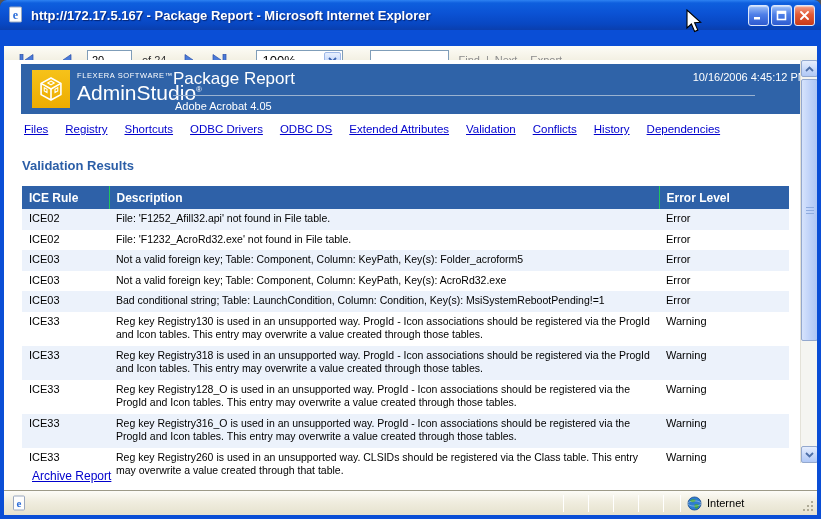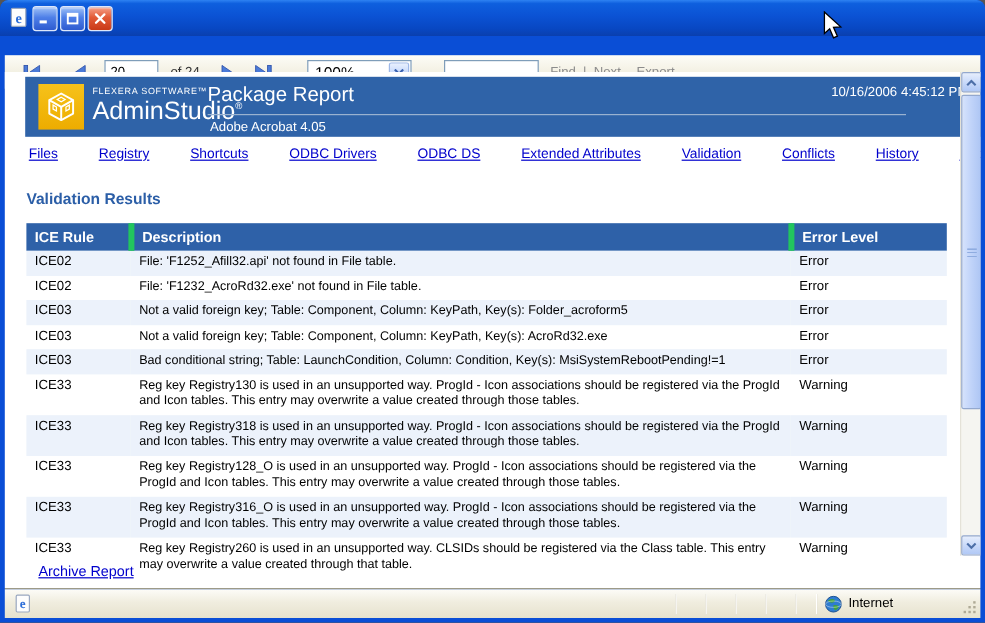--- a/index.html
+++ b/index.html
@@ -49,28 +49,28 @@
     display:flex;align-items:center;justify-content:center;}
   .brand{position:absolute;left:56px;top:8px;line-height:1;}
   .brand-small{font-size:7.5px;letter-spacing:.6px;color:#fff;}
   .brand-large{font-size:21px;color:#fff;margin-top:2px;font-weight:400;}
   .brand-large sup{font-size:8px;}
   .rpt-title{position:absolute;left:152px;top:5px;font-size:17px;font-weight:normal;color:#fff;}
   .rpt-rule{position:absolute;left:152px;top:31px;width:582px;border-top:1px solid #9AB2D0;}
   .rpt-sub{position:absolute;left:154px;top:36px;font-size:11px;color:#fff;}
   .rpt-time{position:absolute;right:11px;top:7px;font-size:11px;color:#fff;}
   .nav-row{position:absolute;top:63px;left:20px;right:30px;display:flex;flex-wrap:nowrap;
-    gap:34px;font-size:11.5px;white-space:nowrap;}
+    gap:17px;font-size:11.5px;white-space:nowrap;}
   .nav-link{color:#0000CC;text-decoration:underline;cursor:pointer;}
   .section-title{position:absolute;top:98px;left:18px;font-size:13px;font-weight:bold;color:#2B5EA7;}
   .rpt-table{position:absolute;top:126px;left:18px;width:767px;border-collapse:collapse;table-layout:fixed;}
   .rpt-table col.c1{width:87px;} .rpt-table col.c2{width:550px;} .rpt-table col.c3{width:130px;}
   .rpt-table th{background:#2E61A8;color:#fff;text-align:left;font-size:12px;font-weight:bold;
     padding:4px 7px;height:23px;}
-  .rpt-table th + th{border-left:5px solid #22c55e;}
+  .rpt-table th + th{border-left:1px solid #22c55e;}
   .rpt-table td{font-size:10.5px;color:#000;padding:3px 7px 4px 7px;vertical-align:top;line-height:13.5px;}
   .rpt-table td.rule{font-size:11px;}
   .rpt-table td.level{font-size:11px;}
   .rpt-table tr.alt td{background:#ECF2FB;}
   .archive{position:absolute;left:28px;top:409px;font-size:12px;color:#0000CC;
     text-decoration:underline;cursor:pointer;}
   
   .vscroll{position:absolute;top:0;right:0;width:17px;height:403px;background:#F5F5F1;
     border-left:1px solid #E4E2D8;}
   .sb-btn{position:absolute;left:0;width:17px;height:17px;border:1px solid #93A8CE;border-radius:2px;
@@ -96,20 +96,21 @@
 </head>
 <body>
 
 <div class="window">
 
   <div class="titlebar">
     <svg width="18" height="18" viewBox="0 0 18 18">
       <rect x="2.5" y="1" width="12" height="15" rx="1" fill="#FDFDFD" stroke="#9AA8C0" stroke-width="1"></rect>
       <text x="8.5" y="13" text-anchor="middle" font-size="12" font-weight="bold" fill="#2A6CD8" font-family="Liberation Serif, DejaVu Serif, serif">e</text>
     </svg>
+    <div class="title-text">http://172.17.5.167 - Package Report - Microsoft Internet Explorer</div>
     <div class="winbtn">
       <svg width="11" height="11" viewBox="0 0 11 11">
           <rect x="1" y="7" width="6" height="2.5" fill="#fff"></rect>
         </svg>
     </div>
     <div class="winbtn">
       <svg width="11" height="11" viewBox="0 0 11 11">
           <rect x="1.5" y="1.5" width="8" height="8" fill="none" stroke="#fff" stroke-width="1.6"></rect>
           <rect x="1.5" y="1.5" width="8" height="2.4" fill="#fff"></rect>
         </svg>

